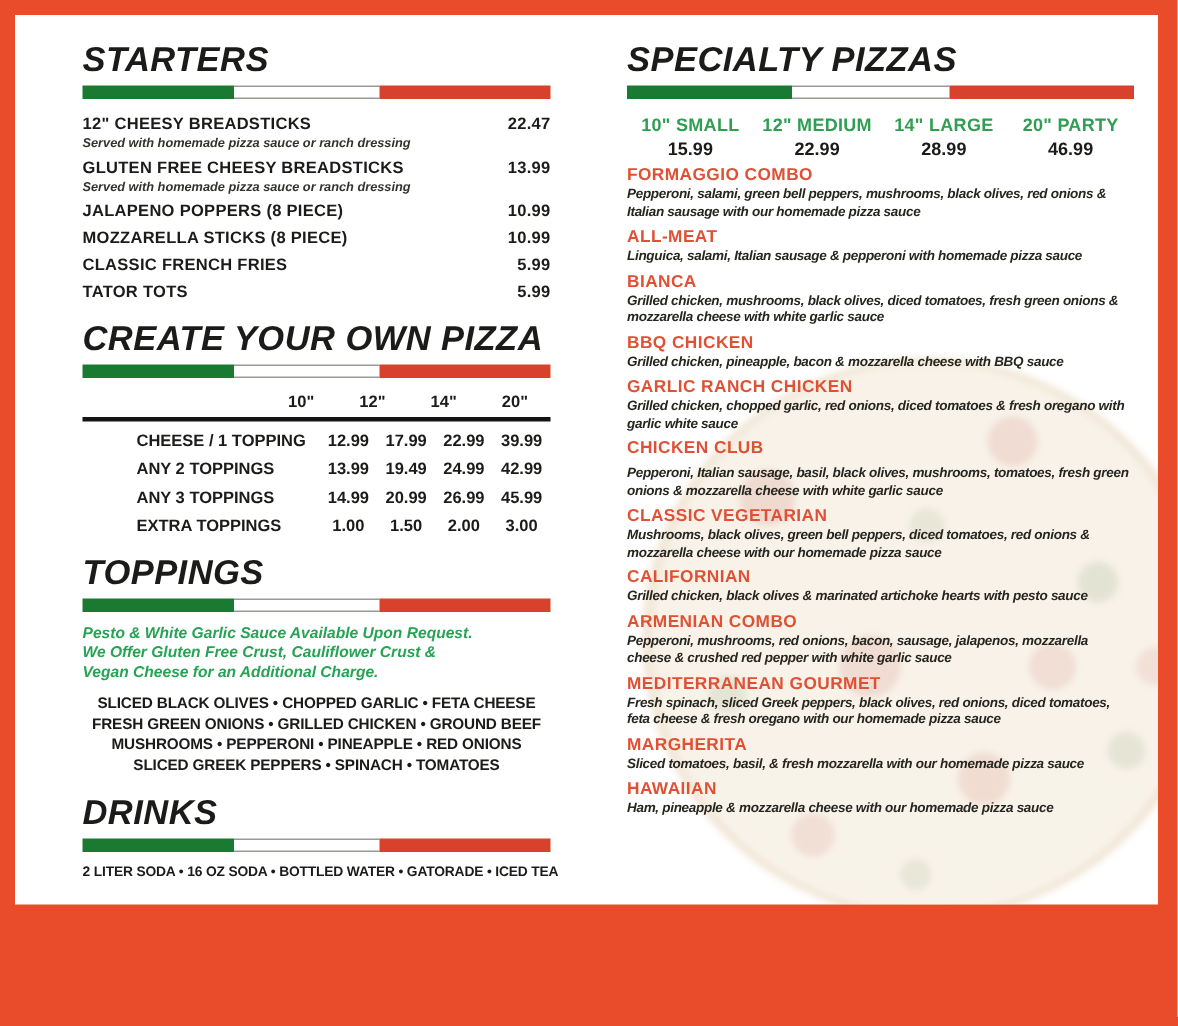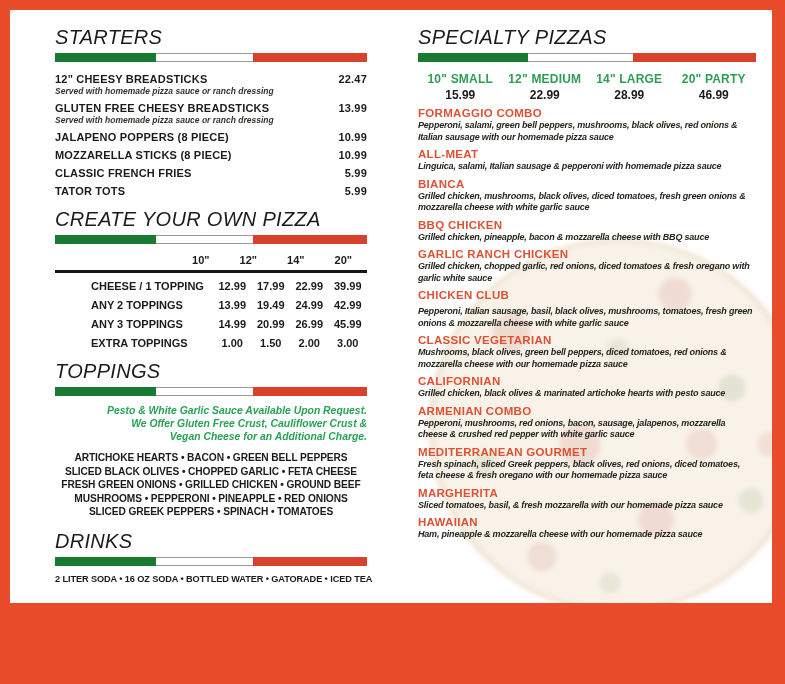--- a/index.html
+++ b/index.html
@@ -6,42 +6,42 @@
     --bg:#e84c2a; --ink:#1b1b19; --flag-green:#1b7a32; --flag-red:#d8422c;
     --accent-green:#2f9e52; --accent-red:#df5134; --note-green:#27a355;
   }
   *{box-sizing:border-box; margin:0; padding:0;}
   html,body{width:785px;height:684px;}
   body{background:var(--bg); font-family:"Liberation Sans", sans-serif; position:relative; overflow:hidden;}
   .panel{position:absolute; left:10px; top:10px; width:762px; height:593px; background:#ffffff; overflow:hidden;}
   .col{position:absolute; top:16px; z-index:1;}
   .col-left{left:45px; width:312px;}
   .col-right{left:408px; width:338px;}
-  .section-title{font-size:20px; font-style:italic; font-weight:normal; letter-spacing:.3px; color:var(--ink); white-space:nowrap;}
+  .section-title{font-size:23px; font-style:italic; font-weight:bold; letter-spacing:.3px; color:var(--ink); white-space:nowrap;}
   .flag{height:9px; display:flex; margin-top:4px;}
   .flag .fg{width:32.5%; background:var(--flag-green);}
   .flag .fw{width:31%; background:#fff; border-top:1px solid #9a9a95; border-bottom:1px solid #9a9a95;}
   .flag .fr{flex:1; background:var(--flag-red);}
   
   .s-list{margin-top:11px;}
   .s-item{margin-bottom:6px;}
   .s-row{display:flex; justify-content:space-between; align-items:baseline;}
   .s-name,.s-price{font-size:11px; font-weight:bold; letter-spacing:.2px; color:var(--ink); white-space:nowrap;}
   .s-desc{font-size:8.5px; font-weight:bold; font-style:italic; color:#33332e; margin-top:1px; white-space:nowrap;}
   
   .cyo{margin-top:11px;}
   .cyo-head{display:flex; margin-top:10px; padding-bottom:4px; border-bottom:3px solid #141414;}
   .cyo-label-sp,.cyo-row-label{width:122px;}
   .cyo-cell{flex:1; text-align:center; font-size:11px; font-weight:bold; color:var(--ink); white-space:nowrap;}
   .cyo-row{display:flex; margin-top:7px; align-items:flex-end;margin-left:36px;}
   .cyo-row-label{font-size:11px; font-weight:bold; color:var(--ink); white-space:nowrap;}
   
   .toppings{margin-top:11px;}
   .note{margin-top:8px;}
-  .note-line{text-align:right; font-size:10.4px; font-weight:bold; font-style:italic; color:var(--note-green); line-height:13px; white-space:nowrap;}
+  .note-line{text-align:left; font-size:10.4px; font-weight:bold; font-style:italic; color:var(--note-green); line-height:13px; white-space:nowrap;}
   .top-list{margin-top:8px;}
   .top-line{text-align:center; font-size:10.2px; font-weight:bold; letter-spacing:-0.1px; line-height:13.5px; color:var(--ink); white-space:nowrap;}
   
   .drinks{margin-top:11px;}
   .drinks-line{margin-top:8px; text-align:center; font-size:9.2px; font-weight:bold; letter-spacing:-0.1px; color:var(--ink); white-space:nowrap;}
   
   .sizes{display:flex; margin-top:10px;}
   .size-cell{flex:1; text-align:center;}
   .size-label{font-size:12px; font-weight:bold; color:var(--accent-green); letter-spacing:.2px; white-space:nowrap;}
   .size-price{font-size:12px; font-weight:bold; color:var(--ink); margin-top:2px;}
@@ -180,21 +180,20 @@
         <span class="fg"></span>
           <span class="fw"></span>
           <span class="fr"></span>
       </div>
       <div class="note" id="toppings-note">
           <div class="note-line">Pesto &amp; White Garlic Sauce Available Upon Request.</div>
           <div class="note-line">We Offer Gluten Free Crust, Cauliflower Crust &amp;</div>
           <div class="note-line">Vegan Cheese for an Additional Charge.</div>
         </div>
       <div class="top-list" id="toppings-list">
-          <div class="top-line">ARTICHOKE HEARTS • BACON • GREEN BELL PEPPERS</div>
           <div class="top-line">SLICED BLACK OLIVES • CHOPPED GARLIC • FETA CHEESE</div>
           <div class="top-line">FRESH GREEN ONIONS • GRILLED CHICKEN • GROUND BEEF</div>
           <div class="top-line">MUSHROOMS • PEPPERONI • PINEAPPLE • RED ONIONS</div>
           <div class="top-line">SLICED GREEK PEPPERS • SPINACH • TOMATOES</div>
         </div>
     </div>
 
     <div class="drinks">
       <div class="section-title">DRINKS</div>
       <div class="flag">

